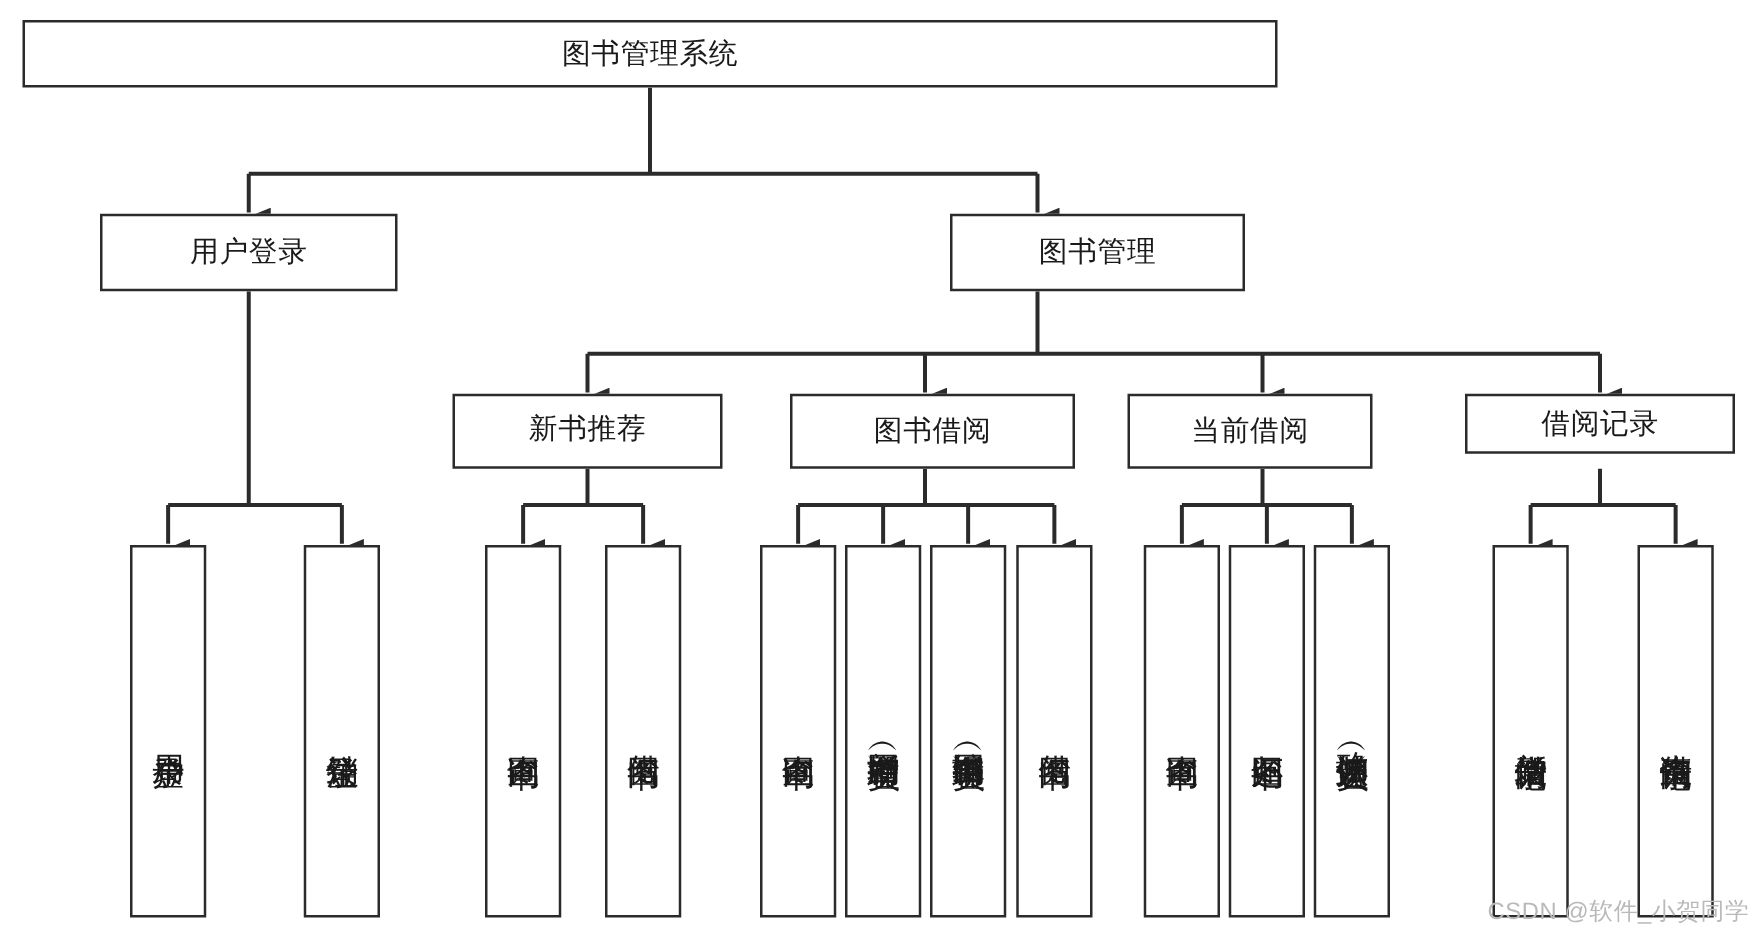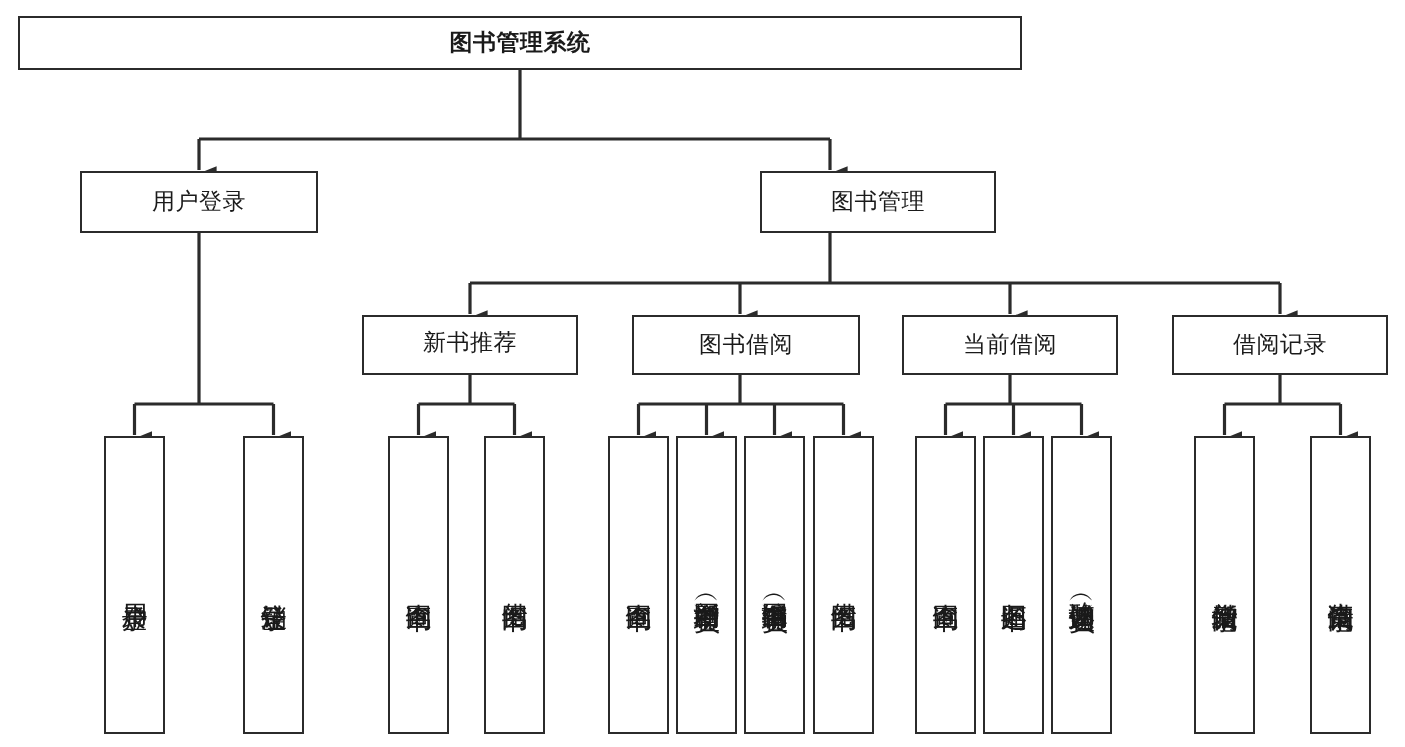--- a/index.html
+++ b/index.html
@@ -105,39 +105,39 @@
         <line x1="1013.5" y1="404" x2="1013.5" y2="435" marker-end="url(#arrow)"></line>
         <line x1="1081.5" y1="404" x2="1081.5" y2="435" marker-end="url(#arrow)"></line>
         <line x1="1280" y1="375" x2="1280" y2="404"></line>
         <line x1="1224.5" y1="404" x2="1340.5" y2="404"></line>
         <line x1="1224.5" y1="404" x2="1224.5" y2="435" marker-end="url(#arrow)"></line>
         <line x1="1340.5" y1="404" x2="1340.5" y2="435" marker-end="url(#arrow)"></line>
       </g>
   </svg>
 
   <div id="node-layer">
-      <div class="node horiz" style="left: 18px; top: 16px; width: 1004px; height: 54px; font-weight: bold;">
+      <div class="node horiz" style="left: 18px; top: 16px; width: 1004px; height: 54px;">
         <span class="label">图书管理系统</span>
       </div>
       <div class="node horiz" style="left: 80px; top: 171px; width: 238px; height: 62px;">
         <span class="label">用户登录</span>
       </div>
       <div class="node horiz" style="left: 712px; top: 171px; width: 236px; height: 62px; margin-left: 48px;">
         <span class="label">图书管理</span>
       </div>
       <div class="node horiz" style="left: 362px; top: 315px; width: 216px; height: 60px; font-family: Liberation Mono, monospace;">
         <span class="label">新书推荐</span>
       </div>
       <div class="node horiz" style="left: 632px; top: 315px; width: 228px; height: 60px;">
         <span class="label">图书借阅</span>
       </div>
-      <div class="node horiz" style="left: 902px; top: 315px; width: 216px; height: 60px;">
+      <div class="node horiz" style="left: 902px; top: 315px; width: 196px; height: 60px;">
         <span class="label">当前借阅</span>
       </div>
-      <div class="node horiz" style="left: 1172px; top: 315px; width: 216px; height: 60px;">
+      <div class="node horiz" style="left: 1172px; top: 315px; width: 216px; height: 48px;">
         <span class="label">借阅记录</span>
       </div>
       <div class="node vert" style="left: 104px; top: 436px; width: 61px; height: 298px;">
         <span class="label">用户登录</span>
       </div>
       <div class="node vert" style="left: 243px; top: 436px; width: 61px; height: 298px;">
         <span class="label">注销登录</span>
       </div>
       <div class="node vert" style="left: 388px; top: 436px; width: 61px; height: 298px;">
         <span class="label">查询图书</span>
@@ -167,13 +167,14 @@
         <span class="label">确认归还（管理员）</span>
       </div>
       <div class="node vert" style="left: 1194px; top: 436px; width: 61px; height: 298px;">
         <span class="label">新增借阅记录</span>
       </div>
       <div class="node vert" style="left: 1310px; top: 436px; width: 61px; height: 298px;">
         <span class="label">查询借阅记录</span>
       </div>
     </div>
 
+  <div class="watermark" style="left:1190px; top:716px;">CSDN @软件_小贺同学</div>
 </div>
 
 </body></html>

